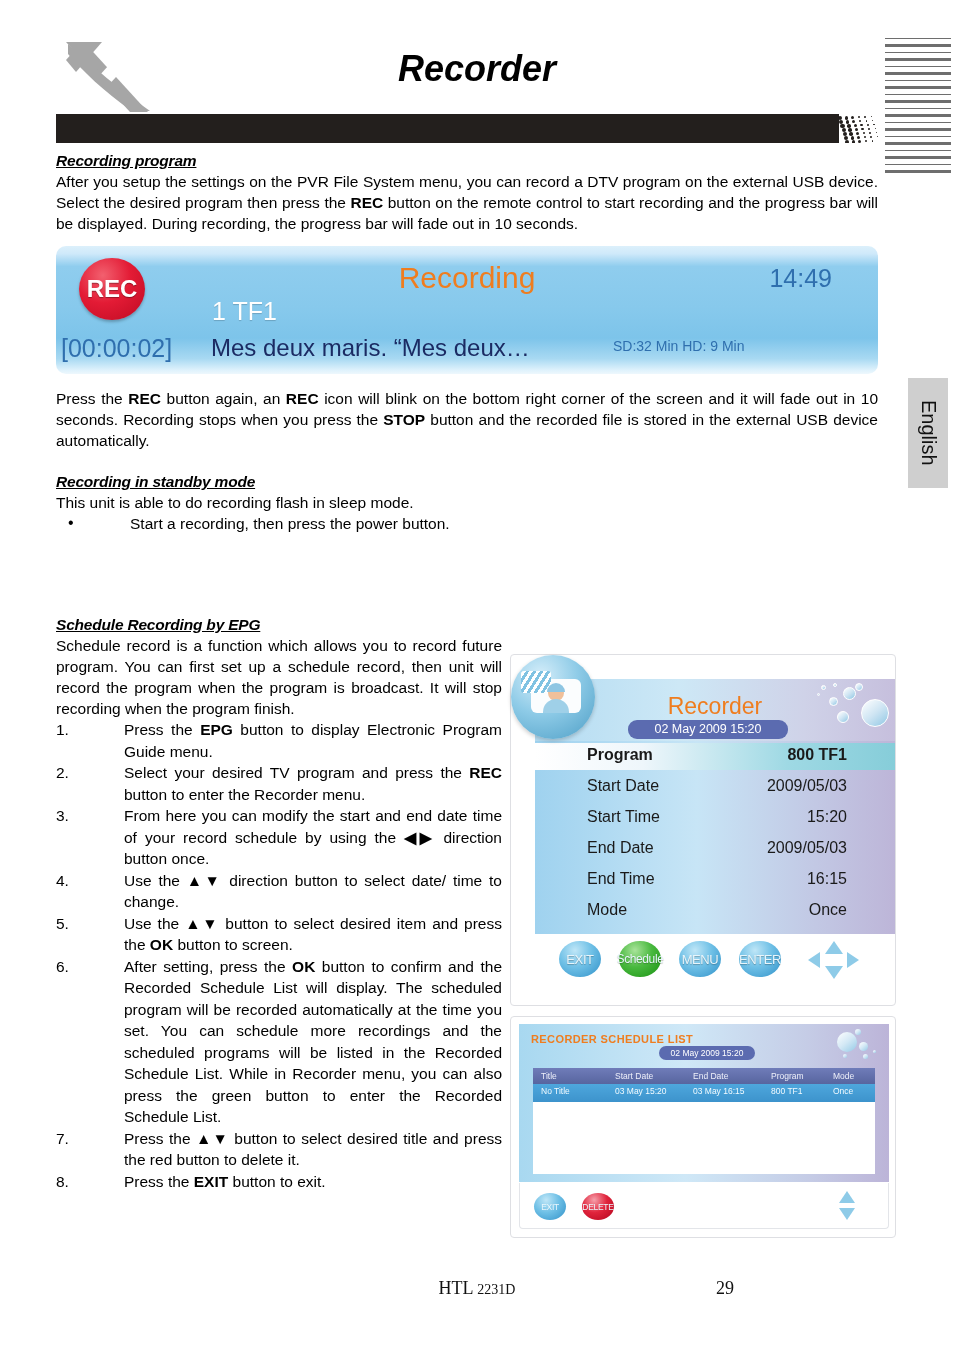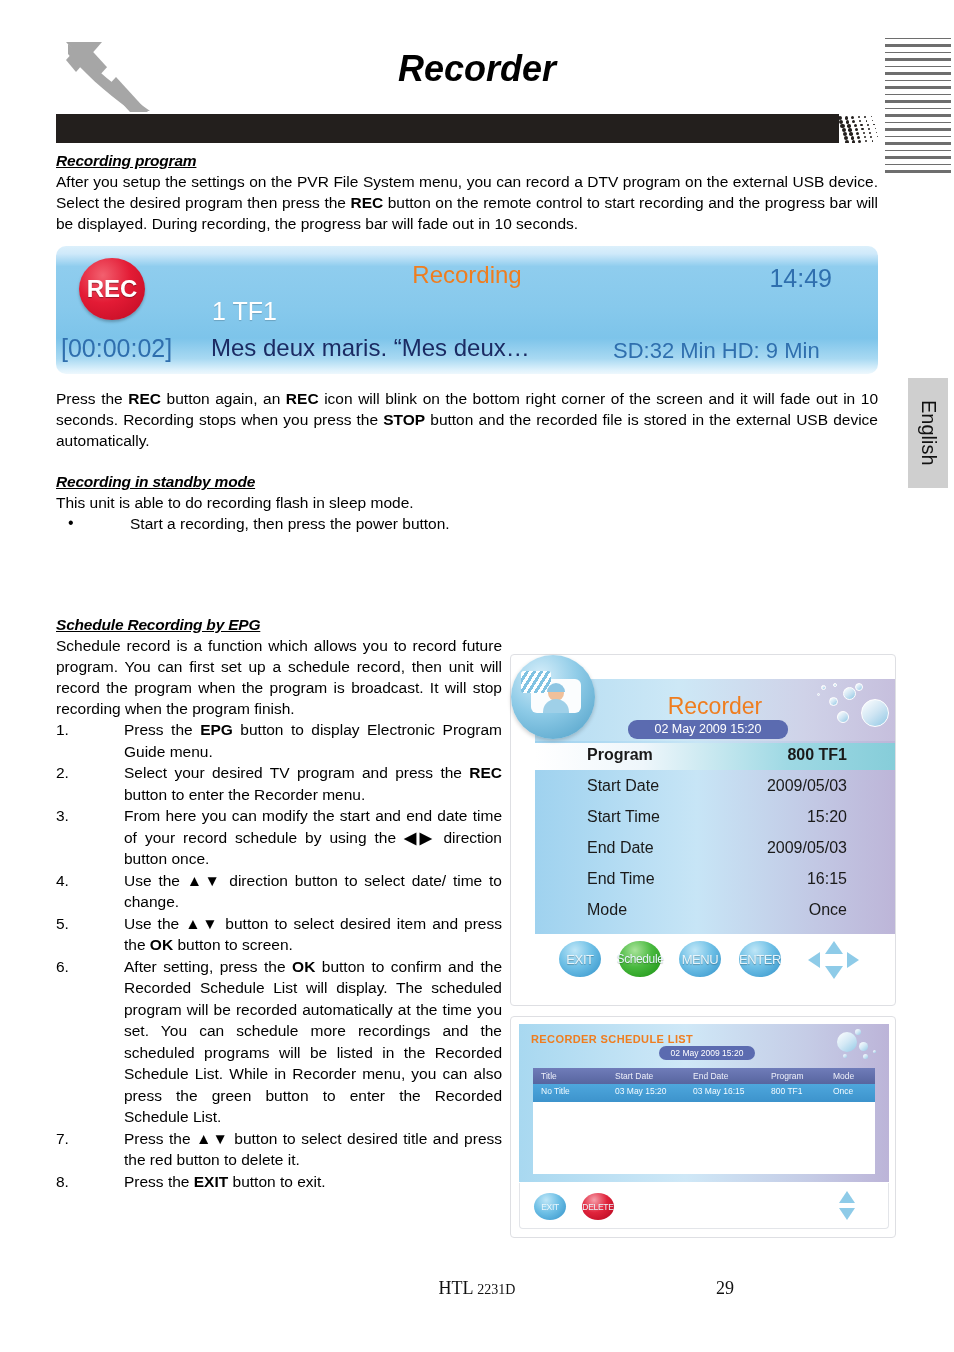--- a/index.html
+++ b/index.html
@@ -76,42 +76,42 @@
     background: radial-gradient(circle at 36% 28%, #f2606f 0%, #e31b35 45%, #bd0a22 100%);
     box-shadow: 0 2px 3px rgba(0,0,0,.25);
     display: flex; align-items: center; justify-content: center;
   }
   .rec-icon span {
     color: #fff; font-size: 24px; font-weight: bold; letter-spacing: 0px;
     text-shadow: 0 1px 1px rgba(0,0,0,.35);
   }
   .rec-title {
     position: absolute; left: 0; top: 15px; width: 822px; text-align: center;
-    color: #ef7d1f; font-size: 24px; font-weight: normal;
+    color: #ef7d1f; font-size: 30px; font-weight: normal;
   }
   .rec-clock {
     position: absolute; right: 46px; top: 18px;
     color: #2f6fae; font-size: 25px;
   }
   .rec-chan {
     position: absolute; left: 156px; top: 51px;
     color: #ffffff; font-size: 25px; font-weight: 500;
     text-shadow: 0 1px 1px rgba(0,0,0,.18);
   }
   .rec-elapsed {
     position: absolute; left: 5px; top: 88px;
     color: #2f6fae; font-size: 25px;
   }
   .rec-prog {
     position: absolute; left: 155px; top: 88px;
     color: #1b2b63; font-size: 24px;
   }
   .rec-size {
     position: absolute; left: 557px; top: 92px;
-    color: #2f6fae; font-size: 22px;
+    color: #2f6fae; font-size: 14px;
   }
 
   ul.bullets { list-style: none; margin: 0; padding: 0; }
   ul.bullets li {
     position: relative; padding-left: 74px;
     font-size: 15.5px; line-height: 21px; text-align: justify; color:#000;
   }
   ul.bullets li:before {
     content: "\2022"; position: absolute; left: 12px; top: -1px; font-size: 16px;
   }

